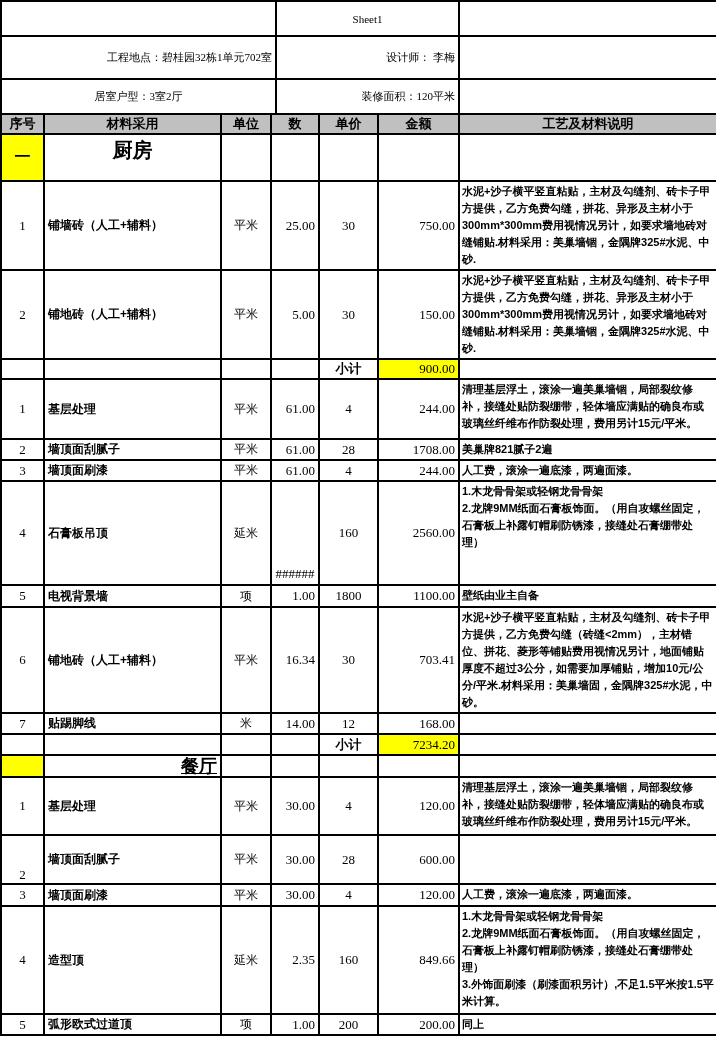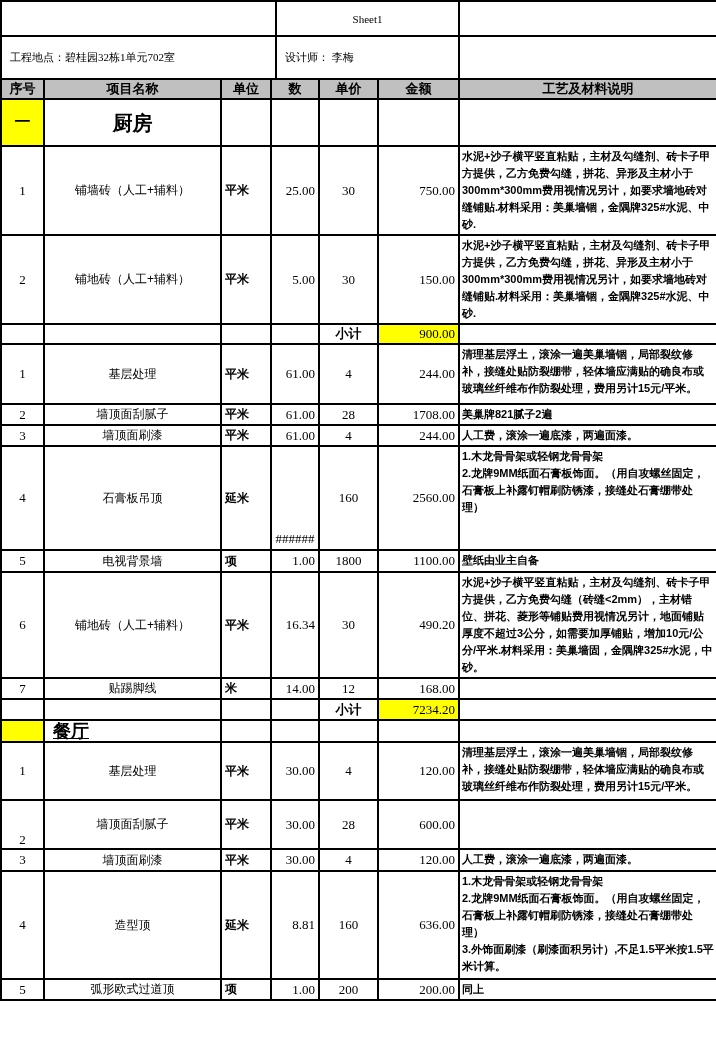--- a/index.html
+++ b/index.html
@@ -9,41 +9,41 @@
     font-family: "Liberation Sans", sans-serif;
     color:#000; overflow:hidden;
   }
   table { border-collapse: collapse; table-layout: fixed; width: 716px; }
   td { border: 2px solid #000; overflow: hidden; padding: 0 3px; vertical-align: middle; }
 
   
   table.top td { font-family: "Liberation Serif", serif; font-size: 11px; }
   .sheet { font-family: "Liberation Mono", monospace; font-size: 15px; text-align: center; }
   .ac { text-align: center; }
-  .al { text-align: left; padding-left: 8px; }
+  .al { text-align: right; padding-left: 8px; }
   .ar { text-align: right; }
   .vb { vertical-align: bottom; }
 
   table.main { margin-top: -2px; }
   tr.hdr td {
     background: #c0c0c0;
     font-weight: bold; font-size: 13px; text-align: center;
     font-family: "Liberation Sans", sans-serif;
   }
   .num { font-family: "Liberation Serif", serif; font-size: 13px; }
-  .iname { font-weight: normal; font-size: 12px; text-align: center; }
-  .unit { font-weight: bold; font-size: 12px; text-align: left; border-radius: 19px; }
+  .iname { font-weight: bold; font-size: 12px; text-align: left; }
+  .unit { font-weight: normal; font-size: 12px; text-align: center; border-radius: 19px; }
   .desc {
     font-weight: bold; font-size: 11px; line-height: 17px;
     text-align: left; vertical-align: top; padding: 1px 2px;
     white-space: pre-line;
     margin-left: 31px;
   }
   .sec-name { font-weight: bold; font-size: 18px; line-height: 20px; }
-  .sec-name.vb { padding-bottom: 12px; font-size: 20px; }
+  .sec-name.vb { padding-bottom: 20px; font-size: 20px; }
   .sec-no { font-weight: bold; font-size: 16px; text-align: center; }
   .yel { background: #ffff00; }
   .subl { font-weight: bold; font-size: 13px; text-align: center; }
   .qof { font-family:"Liberation Serif", serif; font-size:13px; text-align: center; vertical-align: bottom; padding-bottom: 2px; }
   .ar.num, td.c5.num { }
 </style>
 </head>
 <body>
 
 <table class="top">
@@ -54,39 +54,44 @@
     </colgroup>
   <tbody>
       <tr style="height:35px">
     <td></td>
     <td class="sheet">Sheet1</td>
     <td></td>
   </tr>
   <tr style="height:43px">
     <td class="al">工程地点：碧桂园32栋1单元702室</td>
     <td class="al">设计师：  李梅</td>
+    <td></td>
+  </tr>
+  <tr style="height:35px">
+    <td class="ac">居室户型：3室2厅</td>
+    <td class="al">装修面积：120平米</td>
     <td></td>
   </tr>
 </tbody>
   </table>
 
 <table class="main">
   <colgroup>
     <col style="width:43px">
       <col style="width:177px">
       <col style="width:50px">
     <col style="width:48px">
       <col style="width:59px">
       <col style="width:81px">
     <col style="width:258px">
   </colgroup>
   <tbody>
       <tr class="hdr" style="height:14px">
     <td>序号</td>
-    <td>项目名称</td>
+    <td>材料采用</td>
     <td>单位</td>
     <td>数</td>
     <td>单价</td>
     <td>金额</td>
     <td>工艺及材料说明</td>
   </tr>
   </tbody>
     <tbody>
       <tr style="height: 47px;">
         <td class="sec-no yel">一</td>
@@ -169,21 +174,21 @@
         <td class="ac num">1800</td>
         <td class="ar num">1100.00</td>
         <td class="desc">壁纸由业主自备</td>
       </tr>
       <tr style="height: 105px;">
         <td class="ac num">6</td>
         <td class="iname">铺地砖（人工+辅料）</td>
         <td class="unit">平米</td>
         <td class="ar num">16.34</td>
         <td class="ac num">30</td>
-        <td class="ar num">490.20</td>
+        <td class="ar num">703.41</td>
         <td class="desc">水泥+沙子横平竖直粘贴，主材及勾缝剂、砖卡子甲方提供，乙方免费勾缝（砖缝&lt;2mm），主材错位、拼花、菱形等铺贴费用视情况另计，地面铺贴厚度不超过3公分，如需要加厚铺贴，增加10元/公分/平米.材料采用：美巢墙固，金隅牌325#水泥，中砂。</td>
       </tr>
       <tr style="height: 21px;">
         <td class="ac num">7</td>
         <td class="iname">贴踢脚线</td>
         <td class="unit">米</td>
         <td class="ar num">14.00</td>
         <td class="ac num">12</td>
         <td class="ar num">168.00</td>
         <td class="desc"></td>
@@ -230,23 +235,23 @@
         <td class="unit">平米</td>
         <td class="ar num">30.00</td>
         <td class="ac num">4</td>
         <td class="ar num">120.00</td>
         <td class="desc">人工费，滚涂一遍底漆，两遍面漆。</td>
       </tr>
       <tr style="height: 108px;">
         <td class="ac num">4</td>
         <td class="iname">造型顶</td>
         <td class="unit">延米</td>
-        <td class="ar num">8.81</td>
+        <td class="ar num">2.35</td>
         <td class="ac num">160</td>
-        <td class="ar num">636.00</td>
+        <td class="ar num">849.66</td>
         <td class="desc">1.木龙骨骨架或轻钢龙骨骨架
 2.龙牌9MM纸面石膏板饰面。（用自攻螺丝固定，石膏板上补露钉帽刷防锈漆，接缝处石膏绷带处理）
 3.外饰面刷漆（刷漆面积另计）,不足1.5平米按1.5平米计算。</td>
       </tr>
       <tr style="height: 19px;">
         <td class="ac num">5</td>
         <td class="iname">弧形欧式过道顶</td>
         <td class="unit">项</td>
         <td class="ar num">1.00</td>
         <td class="ac num">200</td>

